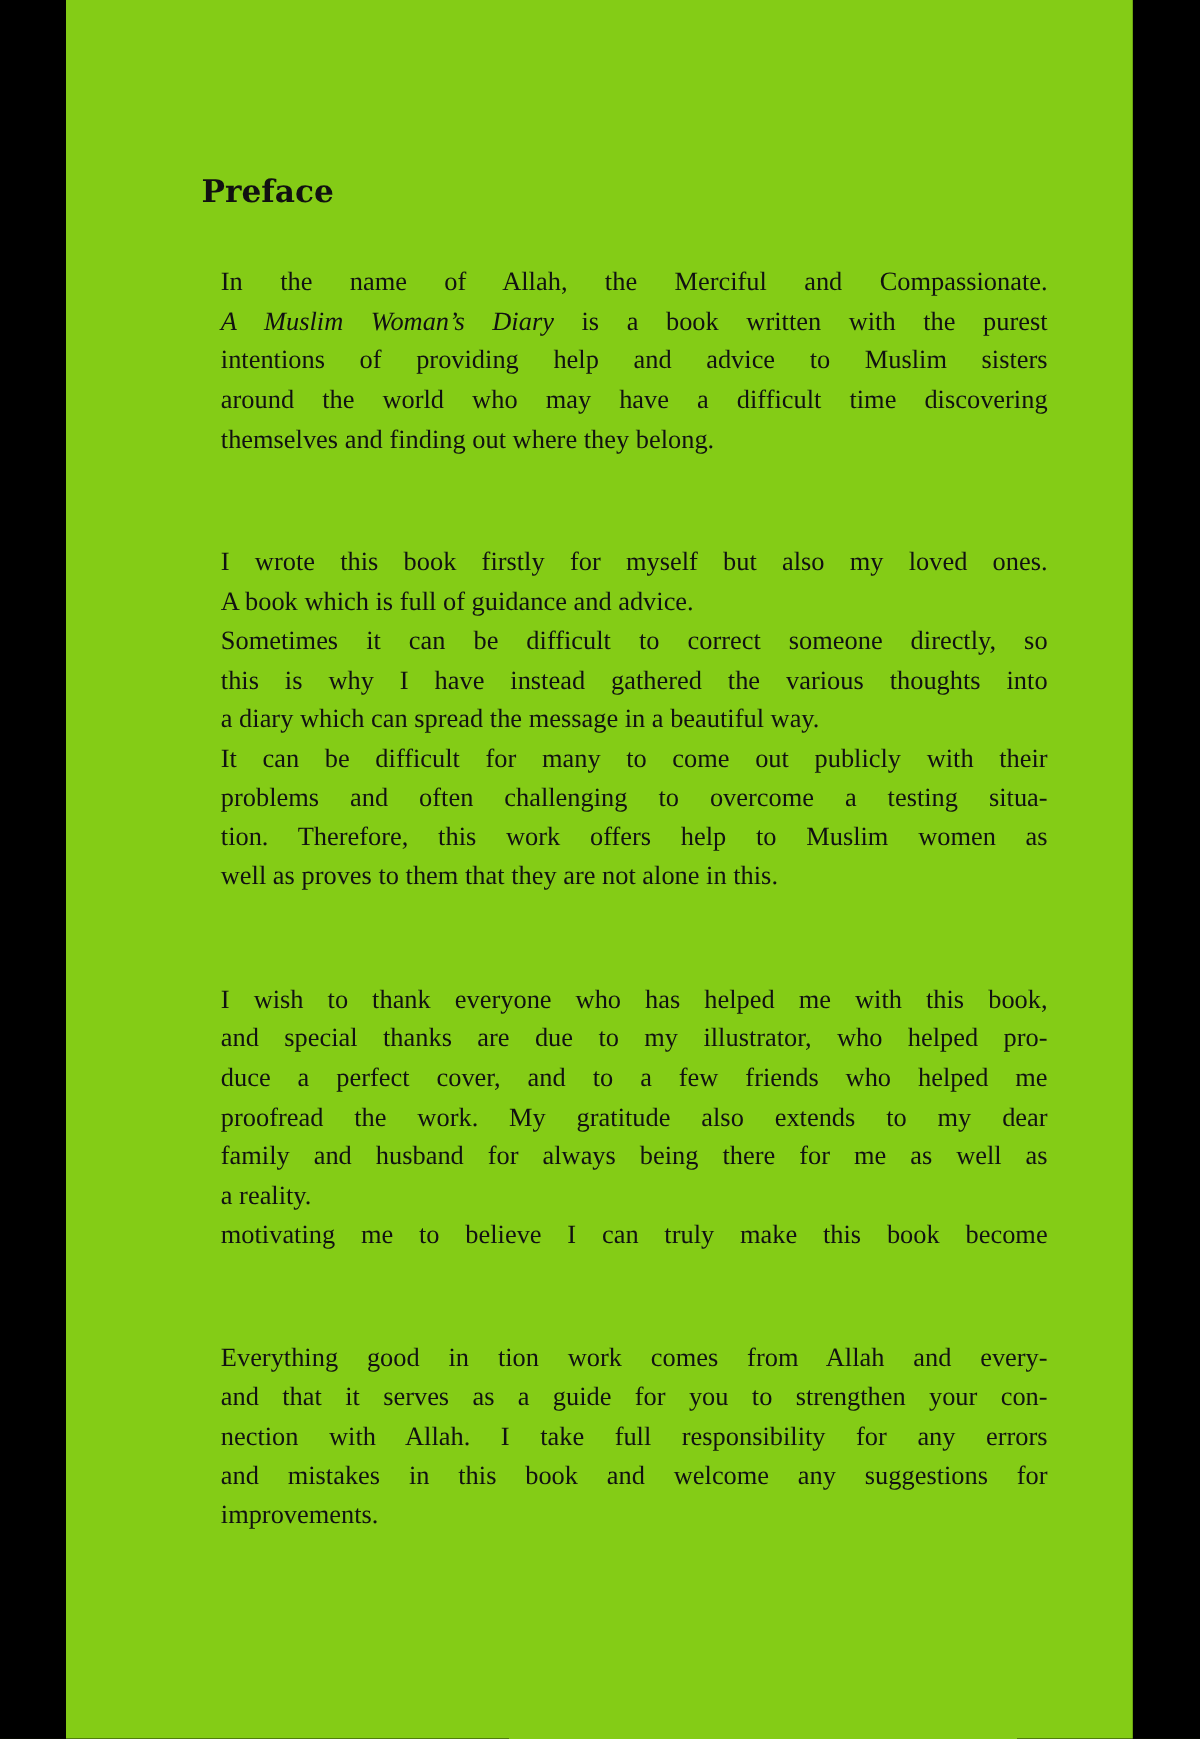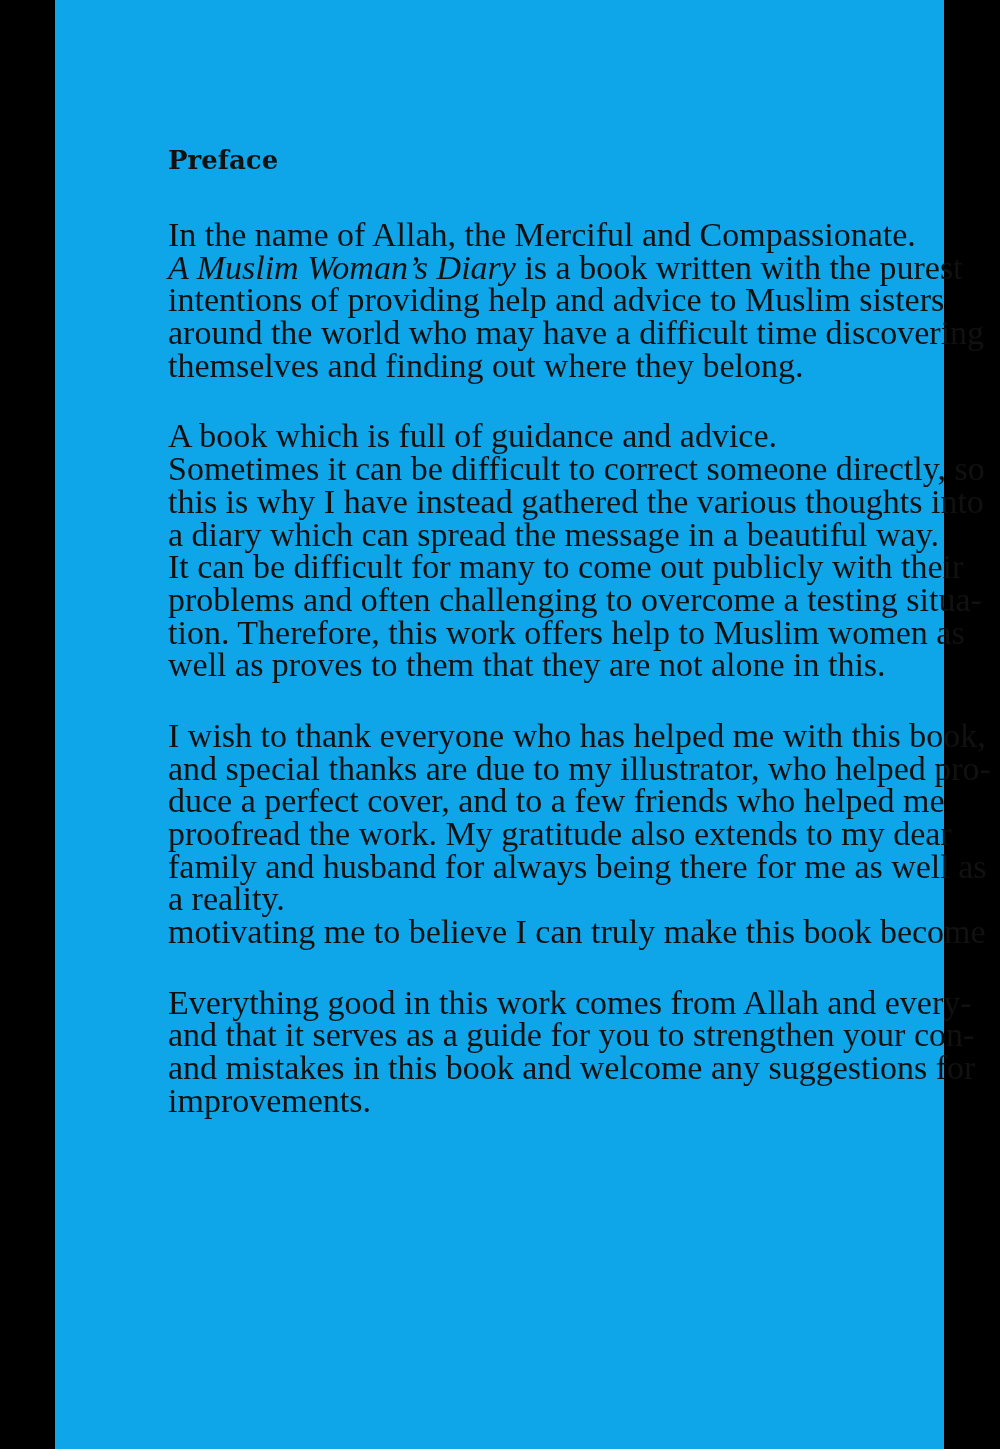--- a/index.html
+++ b/index.html
@@ -12,42 +12,42 @@
       height: 1449px;
       position: relative;
       overflow: hidden;
     }
     .page {
       position: absolute;
       left: 55px;
       top: 0;
       width: 889px;
       height: 1449px;
-      background: #0ea5e9;
+      background: #84cc16;
     }
     .content {
       position: absolute;
       left: 113px;
       top: 140px;
       width: 689px;
       font-family: "Liberation Serif", "DejaVu Serif", serif;
       color: #111111;
     }
     .title {
       font-family: "DejaVu Serif", "Liberation Serif", serif;
       font-weight: bold;
       font-size: 26px;
       line-height: 40px;
       margin: 0;
       letter-spacing: 0px;
       color: #111111;
     }
     .para {
-      margin: 0;
-      font-size: 34px;
+      margin: 16px;
+      font-size: 22px;
       line-height: 32.7px;
     }
     .line {
       display: block;
       white-space: nowrap;
       text-align: justify;
       text-align-last: justify;
       width: 689px;
       height: 32.7px;
     }
@@ -67,20 +67,21 @@
     <div id="paras">
         <p class="para p1">
           <span class="line">In the name of Allah, the Merciful and Compassionate.</span>
           <span class="line"><i>A Muslim Woman’s Diary</i><span> is a book written with the purest</span></span>
           <span class="line">intentions of providing help and advice to Muslim sisters</span>
           <span class="line">around the world who may have a difficult time discovering</span>
           <span class="line last">themselves and finding out where they belong.</span>
         </p>
         <div class="gap"></div>
         <p class="para">
+          <span class="line">I wrote this book firstly for myself but also my loved ones.</span>
           <span class="line last">A book which is full of guidance and advice.</span>
           <span class="line">Sometimes it can be difficult to correct someone directly, so</span>
           <span class="line">this is why I have instead gathered the various thoughts into</span>
           <span class="line last">a diary which can spread the message in a beautiful way.</span>
           <span class="line">It can be difficult for many to come out publicly with their</span>
           <span class="line">problems and often challenging to overcome a testing situa-</span>
           <span class="line">tion. Therefore, this work offers help to Muslim women as</span>
           <span class="line last">well as proves to them that they are not alone in this.</span>
         </p>
         <div class="gap"></div>
@@ -88,20 +89,21 @@
           <span class="line">I wish to thank everyone who has helped me with this book,</span>
           <span class="line">and special thanks are due to my illustrator, who helped pro-</span>
           <span class="line">duce a perfect cover, and to a few friends who helped me</span>
           <span class="line">proofread the work. My gratitude also extends to my dear</span>
           <span class="line">family and husband for always being there for me as well as</span>
           <span class="line last">a reality.</span>
           <span class="line">motivating me to believe I can truly make this book become</span>
         </p>
         <div class="gap"></div>
         <p class="para">
-          <span class="line">Everything good in this work comes from Allah and every-</span>
+          <span class="line">Everything good in tion work comes from Allah and every-</span>
           <span class="line">and that it serves as a guide for you to strengthen your con-</span>
+          <span class="line">nection with Allah. I take full responsibility for any errors</span>
           <span class="line">and mistakes in this book and welcome any suggestions for</span>
           <span class="line last">improvements.</span>
         </p>
       </div>
   </div>
 </div>
 
 </body></html>

